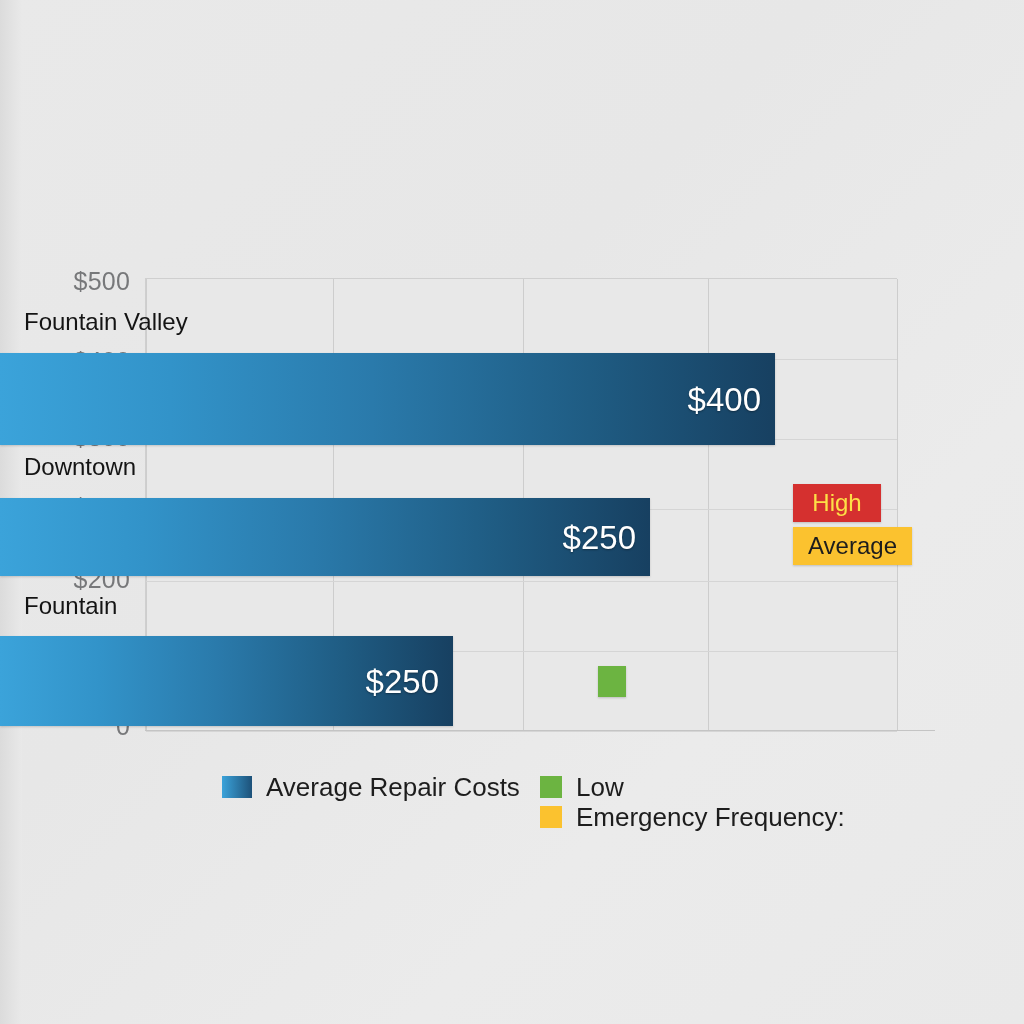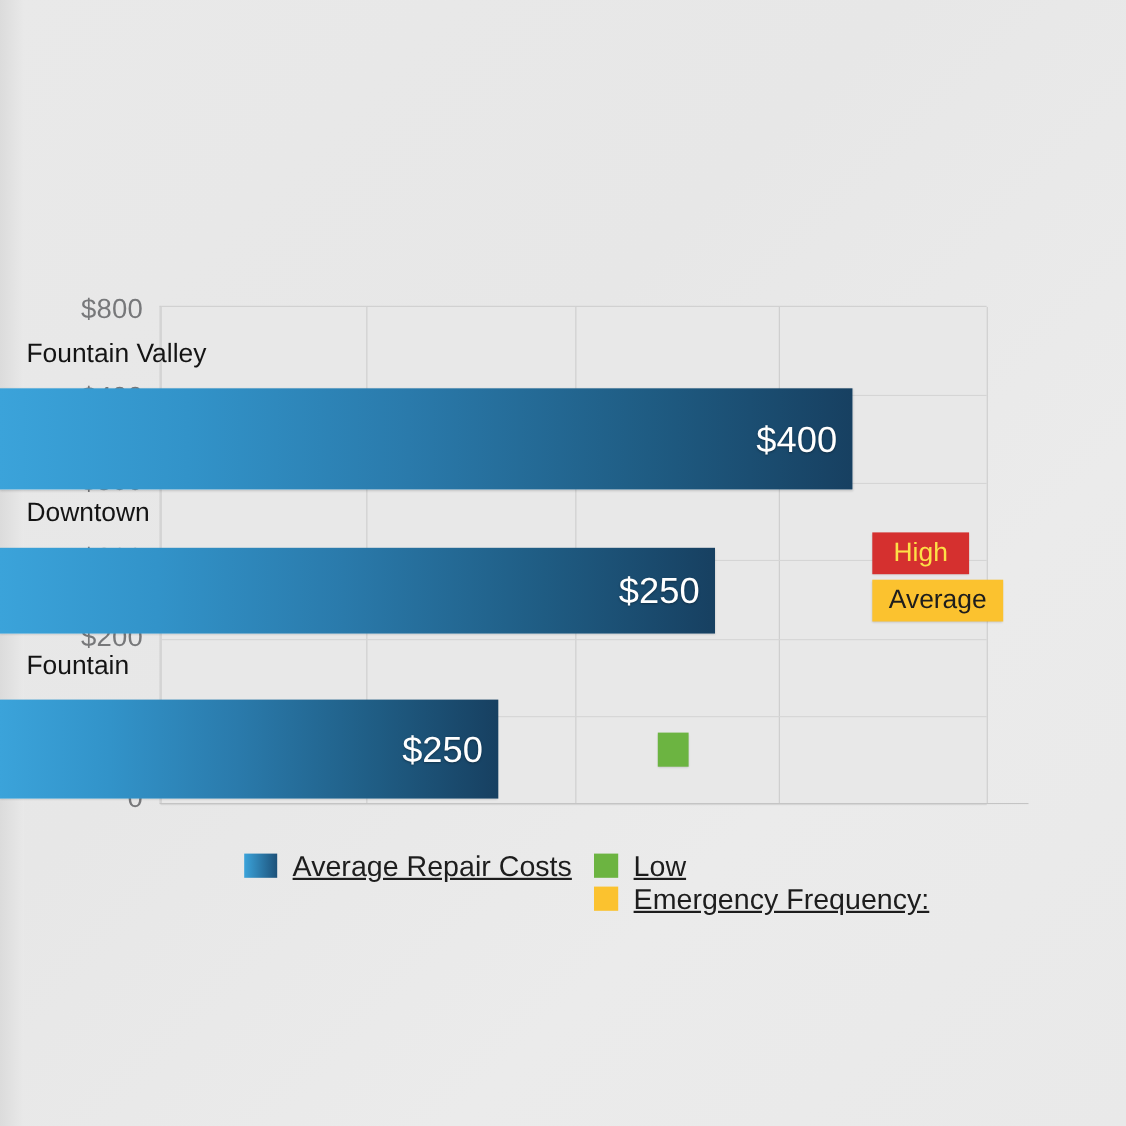--- a/index.html
+++ b/index.html
@@ -162,32 +162,31 @@
   }
   .swatch.sq { width: 22px; height: 22px; }
   .swatch.cost { background: linear-gradient(to right, #3ba3da, #1d5179); }
   .swatch.amber { background: #fbc22f; }
   .swatch.green { background: #6cb441; }
   .legend-text {
     font-size: 26px;
     color: #1d1d1d;
     white-space: nowrap;
     line-height: 1;
-    text-decoration: underline;
   }
 </style>
 </head>
 <body>
 
 <div id="page">
 
   <div id="chart">
 
     <div id="yaxis">
-        <div class="ylab" style="top: 269px;">$800</div>
+        <div class="ylab" style="top: 269px;">$500</div>
         <div class="ylab" style="top: 349px;">$400</div>
         <div class="ylab" style="top: 425px;">$300</div>
         <div class="ylab" style="top: 495px;">$300</div>
         <div class="ylab" style="top: 567px;">$200</div>
         <div class="ylab" style="top: 637px;">$100</div>
         <div class="ylab" style="top: 714px;">0</div>
       </div>
 
     <div id="plot">
         <div class="vgrid" style="left: 0px;"></div>

